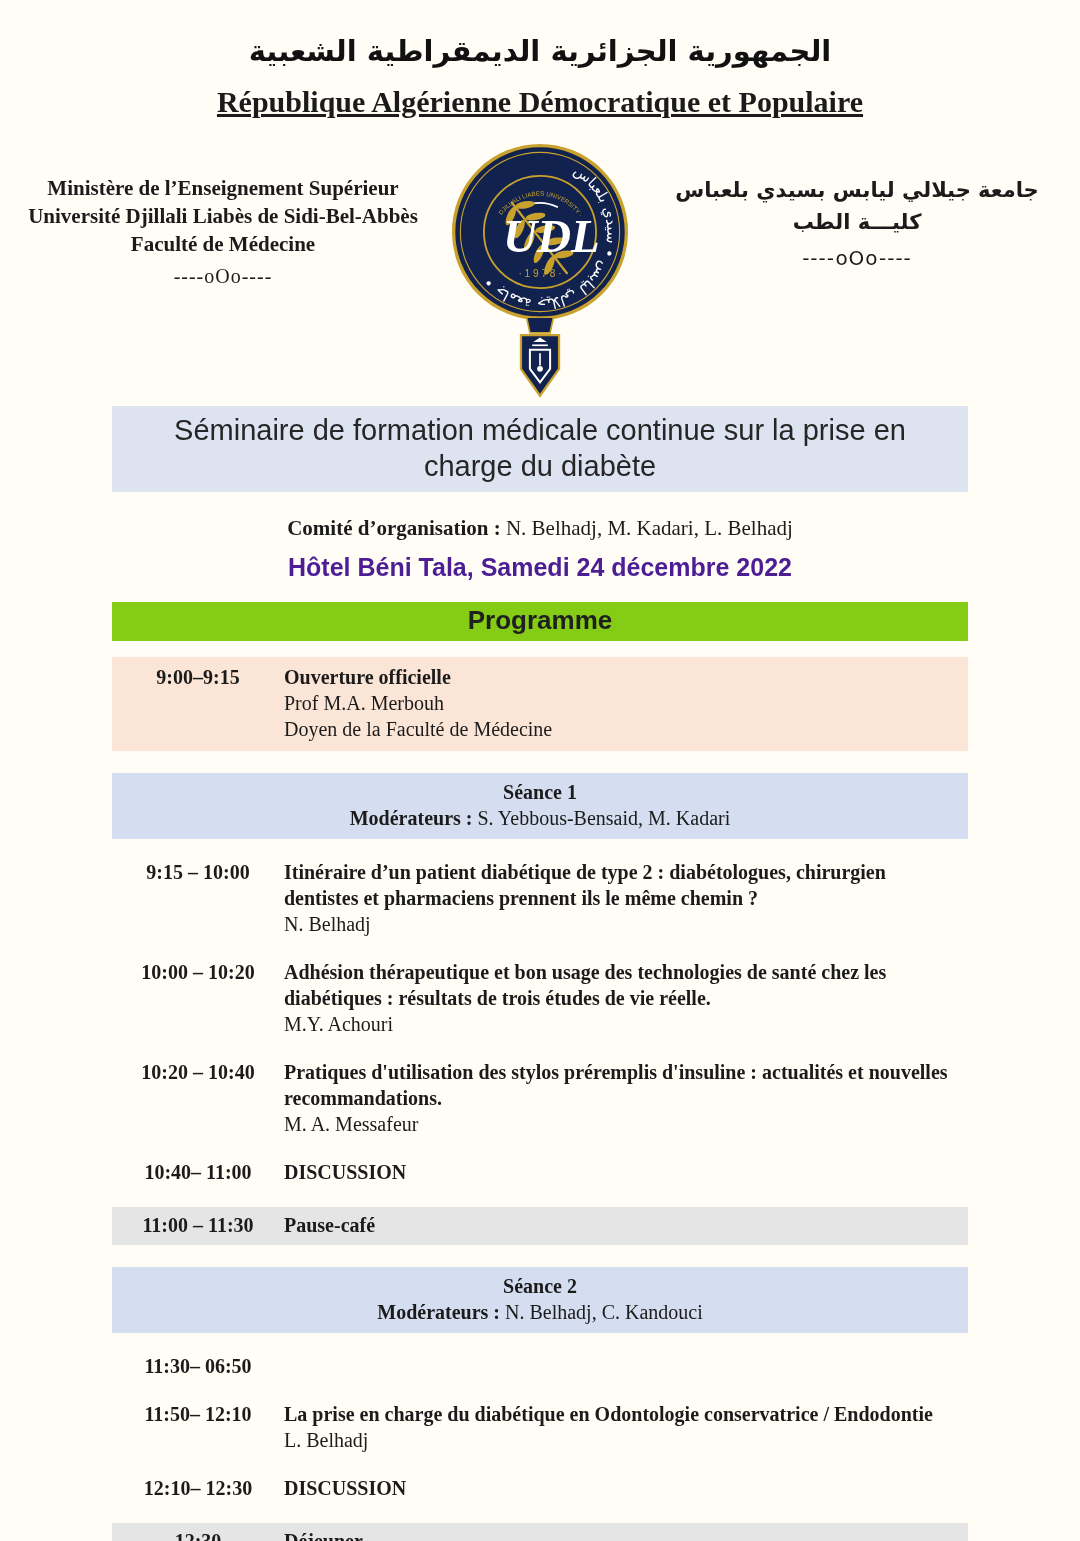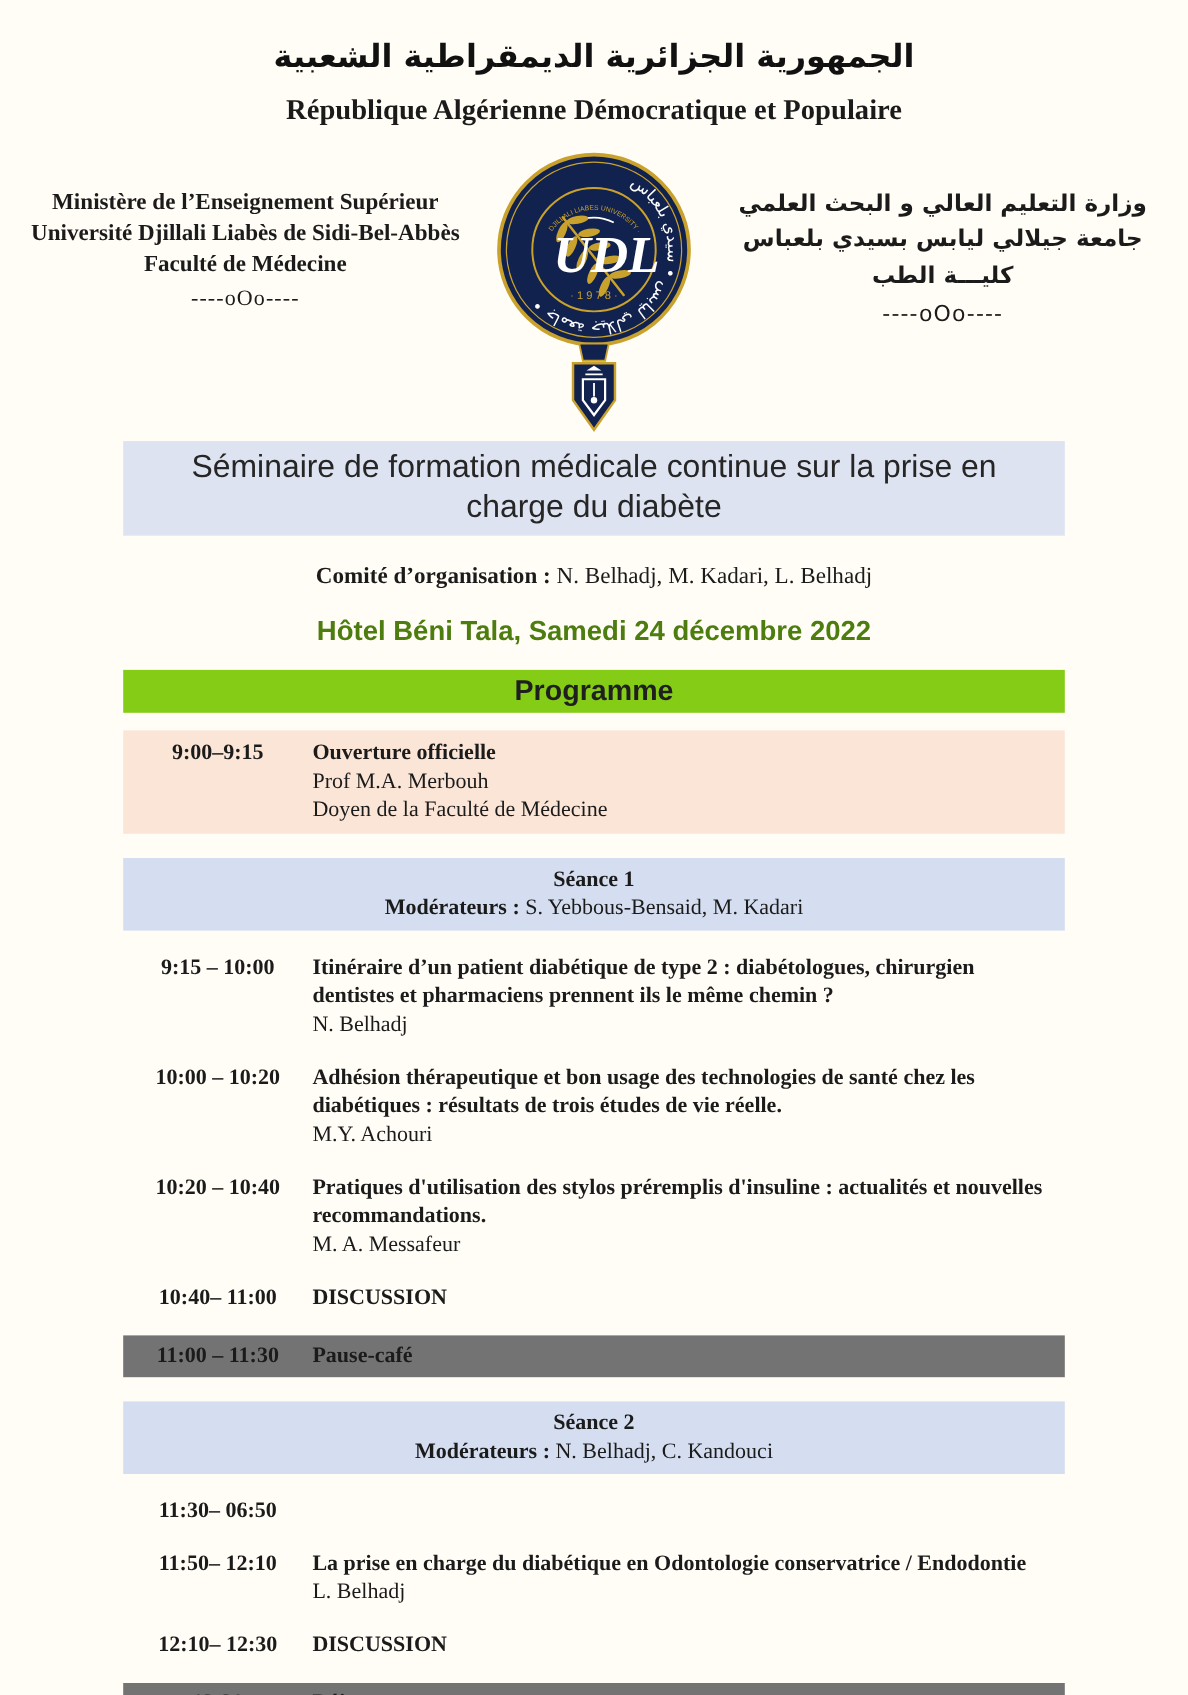--- a/index.html
+++ b/index.html
@@ -16,21 +16,21 @@
   }
   
   .arabic-title {
     text-align: center; direction: rtl;
     font-family: "DejaVu Sans", sans-serif;
     font-weight: bold; font-size: 29px; line-height: 1.5;
     color: #111;
   }
   .french-title {
     text-align: center; margin-top: 10px;
-    font-weight: bold; font-size: 26px; line-height: 1.2;
+    font-weight: bold; font-size: 30px; line-height: 1.2; text-decoration: underline;
   }
   .header-row {
     display: flex; margin-top: 20px; padding: 0 26px;
     align-items: flex-start;
     gap: 20px;
   }
   .side-block { flex: 1; text-align: center; padding-top: 34px; }
   .side-block.left {
     font-weight: bold; font-size: 21px; line-height: 1.35;
   }
@@ -43,38 +43,38 @@
   
   .title-banner {
     width: 856px; margin: 8px auto 0; background: #dde3f1;
     text-align: center; padding: 6px 46px 8px;
     font-family: "Liberation Sans", sans-serif;
     font-weight: normal; font-size: 29px; line-height: 1.25; color: #262626;
   }
   .committee { text-align: center; margin-top: 24px; font-size: 21px; }
   .committee .b { font-weight: bold; }
   .venue {
-    text-align: center; margin-top: 24px;
+    text-align: center; margin-top: 12px;
     font-family: "Liberation Sans", sans-serif;
-    font-weight: bold; font-size: 25px; color: #4d7c0f;
+    font-weight: bold; font-size: 25px; color: #4c1d95;
   }
   .programme-banner {
     width: 856px; margin: 20px auto 0; background: #84cc16;
     text-align: center; padding: 3px 0 5px;
     font-family: "Liberation Sans", sans-serif;
     font-weight: bold; font-size: 26px; color: #1f1f1f;
   }
   
   .schedule { width: 856px; margin: 16px auto 0; font-size: 20px; line-height: 1.3; }
   .row { display: flex; margin-bottom: 22px; }
   .row .time { width: 172px; flex: none; text-align: center; font-weight: bold; }
   .row .content { flex: 1; padding-right: 6px; }
   .row .content .t { font-weight: bold; }
   .row.hl-peach { background: #fbe5d6; padding: 7px 0 9px; }
-  .row.hl-green { background: #737373; padding: 5px 0 7px; }
+  .row.hl-green { background: #e5e5e5; padding: 5px 0 7px; }
   .session-banner {
     background: #d4def0; text-align: center;
     padding: 6px 0 8px; margin-bottom: 20px;
   }
   .session-banner .session-title { font-weight: bold; }
   .session-banner .b { font-weight: bold; }
 </style>
 </head>
 <body>
 
@@ -133,21 +133,20 @@
         <polygon points="63,174 97,174 97,204 80,228 63,204" fill="#12224e" stroke="#c9a22e" stroke-width="2"></polygon>
         <polygon points="74,180 86,180 80,176" fill="#ffffff"></polygon>
         <line x1="73" y1="183" x2="87" y2="183" stroke="#ffffff" stroke-width="1.5"></line>
         <polygon points="71,187 89,187 89,204 80,216 71,204" fill="none" stroke="#ffffff" stroke-width="1.8"></polygon>
         <line x1="80" y1="190" x2="80" y2="201" stroke="#ffffff" stroke-width="1.5"></line>
         <circle cx="80" cy="204" r="2.6" fill="#ffffff"></circle>
       </svg>
     </div>
 
     <div class="side-block right">
-      <div>وزارة التعليم العالي و البحث العلمي</div>
       <div>جامعة جيلالي ليابس بسيدي بلعباس</div>
       <div>كليـــة الطب</div>
       <div class="ooo">----oOo----</div>
     </div>
   </div>
 
   <div class="title-banner">Séminaire de formation médicale continue sur la prise en charge du diabète</div>
 
   <div class="committee">
     <span class="b">Comité d’organisation :</span><span> N. Belhadj, M. Kadari, L. Belhadj</span>

